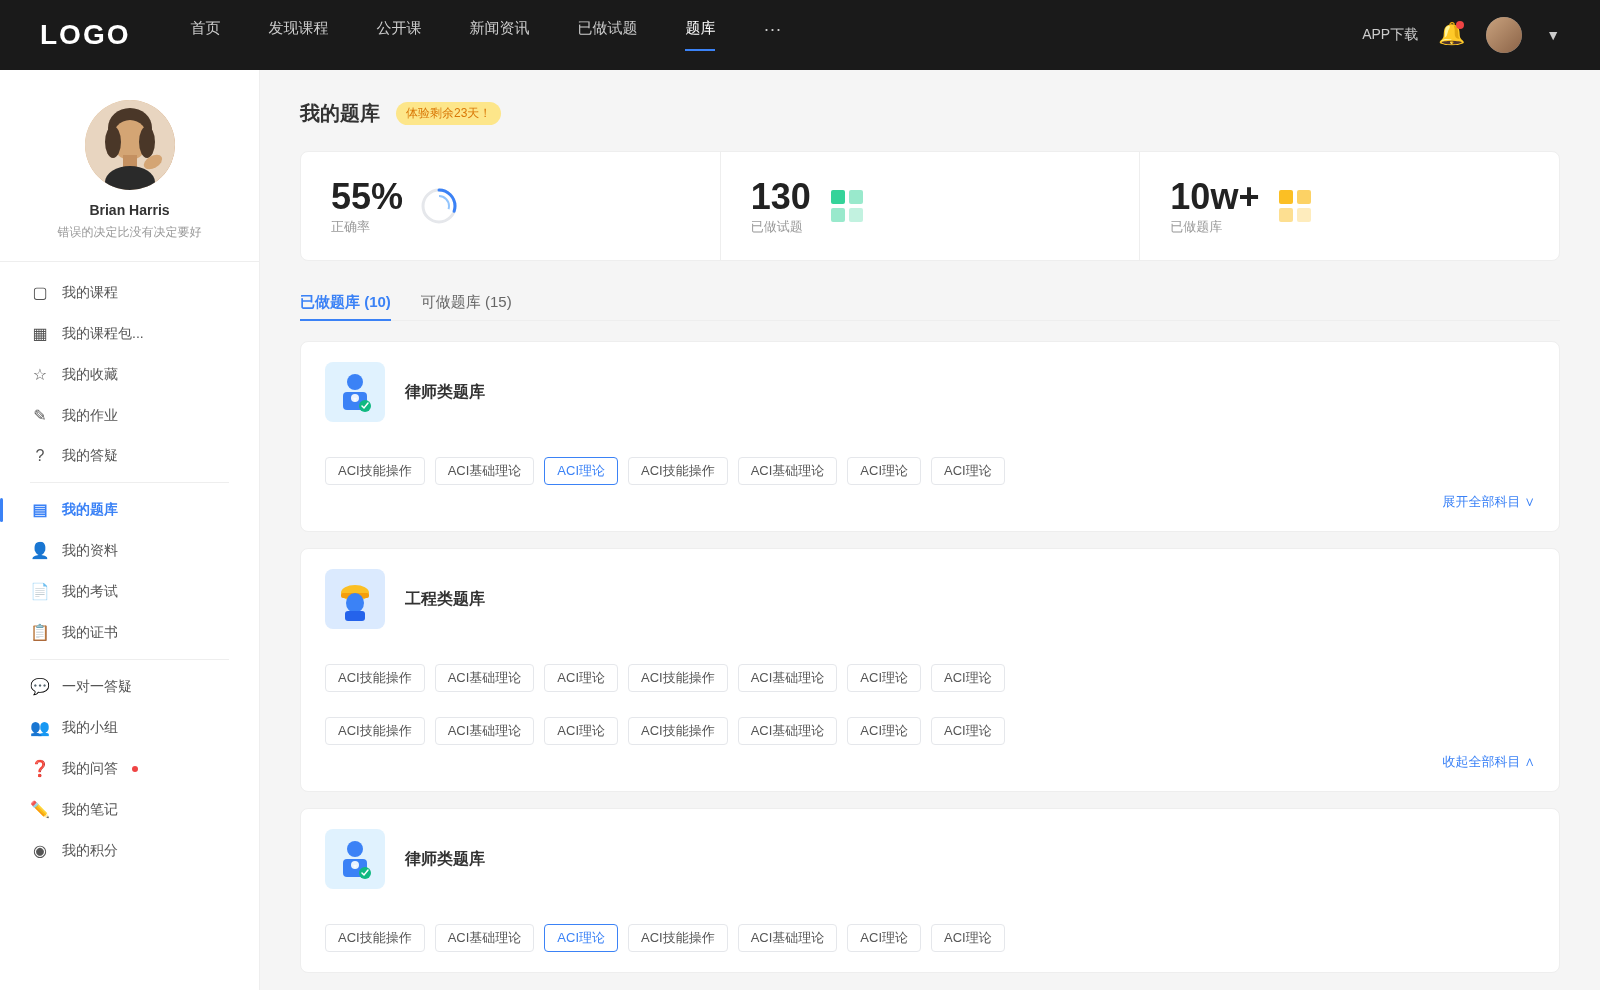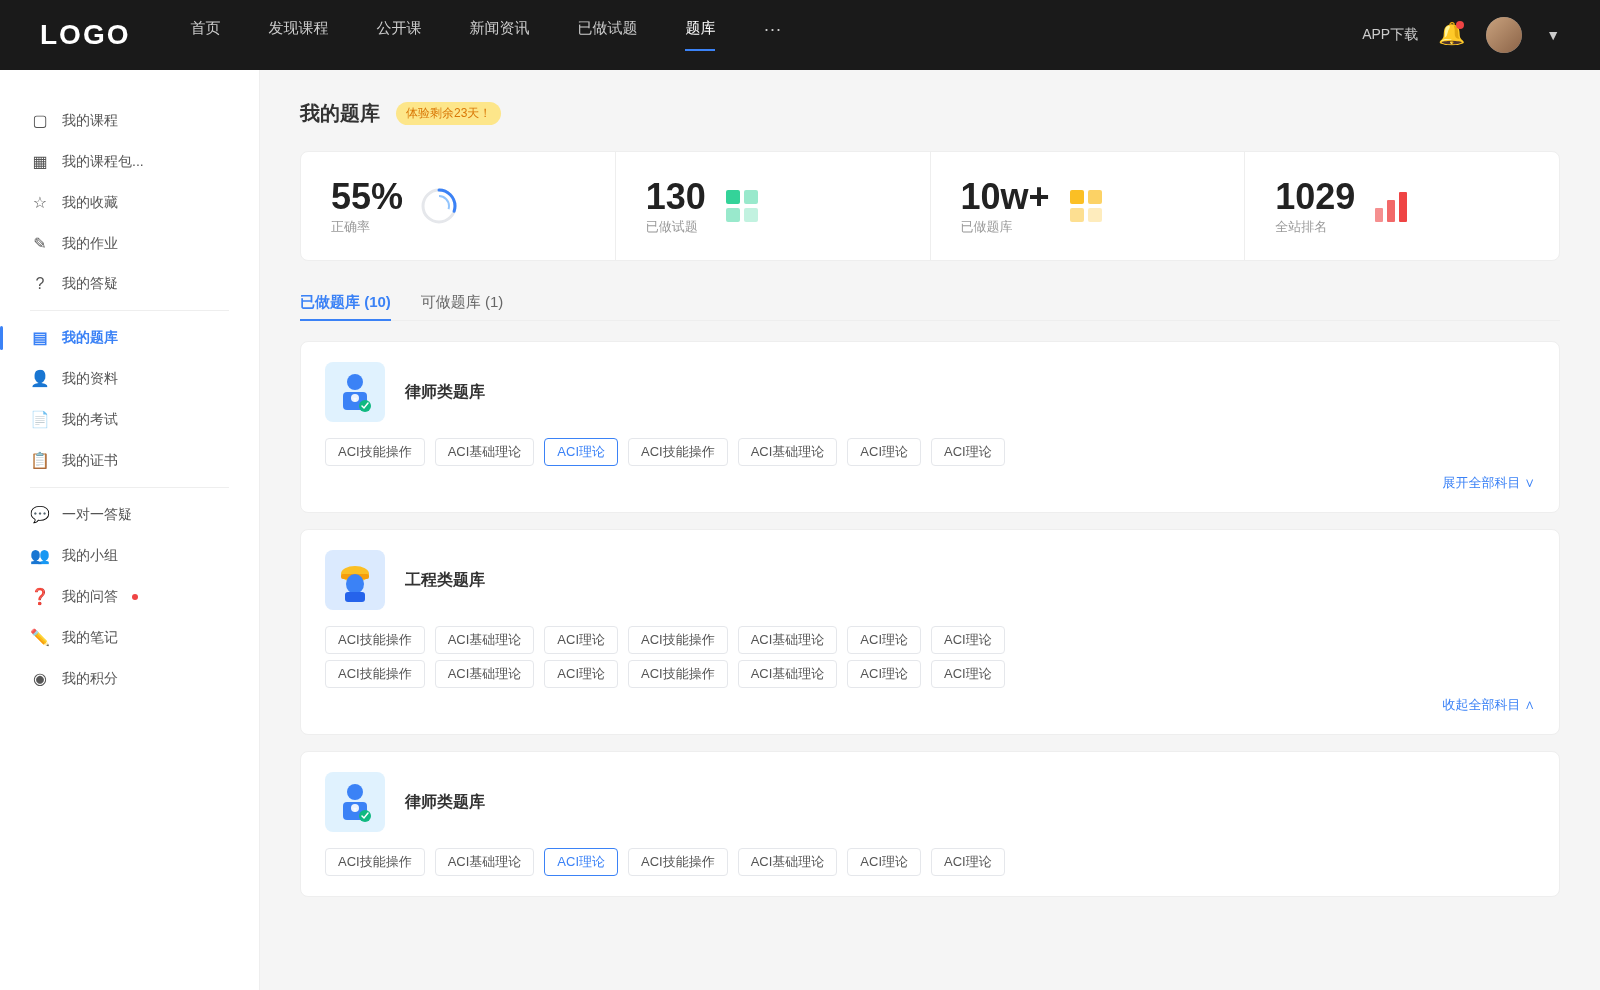--- a/index.html
+++ b/index.html
@@ -269,20 +269,21 @@
       align-items: center;
     }
     .qbank-tag {
       font-size: 13px;
       color: #555;
       padding: 4px 12px;
       border-radius: 4px;
       border: 1px solid #e5e7eb;
       cursor: pointer;
       background: white;
+      margin-top: 19px;
     }
     .qbank-tag.selected {
       border-color: #3b82f6;
       color: #3b82f6;
     }
     .qbank-expand {
       font-size: 13px;
       color: #3b82f6;
       cursor: pointer;
       text-align: right;
@@ -322,20 +323,43 @@
     <div class="navbar-avatar">
       <div class="navbar-avatar-img"></div>
     </div>
     <span class="navbar-chevron">▼</span>
   </div>
 </nav>
 
 <div class="page-wrapper">
 
   <aside class="sidebar">
+    <div class="sidebar-profile">
+
+      <div class="sidebar-avatar">
+        <svg width="90" height="90" viewBox="0 0 90 90">
+          <circle cx="45" cy="45" r="45" fill="#e8d5c0"></circle>
+
+          <ellipse cx="45" cy="28" rx="22" ry="20" fill="#4a3728"></ellipse>
+
+          <ellipse cx="45" cy="40" rx="18" ry="20" fill="#d4a574"></ellipse>
+
+          <ellipse cx="28" cy="42" rx="8" ry="16" fill="#4a3728"></ellipse>
+          <ellipse cx="62" cy="42" rx="8" ry="16" fill="#4a3728"></ellipse>
+
+          <rect x="38" y="55" width="14" height="12" fill="#c49060"></rect>
+
+          <ellipse cx="45" cy="82" rx="25" ry="16" fill="#2a2a2a"></ellipse>
+
+          <ellipse cx="68" cy="62" rx="10" ry="6" fill="#d4a574" transform="rotate(-30 68 62)"></ellipse>
+        </svg>
+      </div>
+      <div class="sidebar-user-name">Brian Harris</div>
+      <div class="sidebar-user-motto">错误的决定比没有决定要好</div>
+    </div>
 
     <div class="sidebar-menu">
 
       <div class="sidebar-item">
         <span class="sidebar-item-icon">▢</span>
         <span>我的课程</span>
       </div>
       <div class="sidebar-item">
         <span class="sidebar-item-icon">▦</span>
         <span>我的课程包...</span>
@@ -441,38 +465,25 @@
         <div class="stat-icon">
           <svg width="36" height="36" viewBox="0 0 36 36">
             <rect x="2" y="2" width="14" height="14" rx="2" fill="#fbbf24"></rect>
             <rect x="20" y="2" width="14" height="14" rx="2" fill="#fbbf24" opacity="0.7"></rect>
             <rect x="2" y="20" width="14" height="14" rx="2" fill="#fbbf24" opacity="0.5"></rect>
             <rect x="20" y="20" width="14" height="14" rx="2" fill="#fbbf24" opacity="0.3"></rect>
           </svg>
         </div>
       </div>
 
-      <div class="stat-card">
-        <div>
-          <div class="stat-value">1029</div>
-          <div class="stat-label">全站排名</div>
-        </div>
-        <div class="stat-icon">
-          <svg width="36" height="36" viewBox="0 0 36 36">
-            <rect x="2" y="20" width="8" height="14" rx="1" fill="#ef4444" opacity="0.6"></rect>
-            <rect x="14" y="12" width="8" height="22" rx="1" fill="#ef4444" opacity="0.8"></rect>
-            <rect x="26" y="4" width="8" height="30" rx="1" fill="#ef4444"></rect>
-          </svg>
-        </div>
-      </div>
     </div>
 
     <div class="tabs">
       <div class="tab active">已做题库 (10)</div>
-      <div class="tab">可做题库 (1)</div>
+      <div class="tab">可做题库 (15)</div>
     </div>
 
     <div class="qbank-card">
       <div class="qbank-header">
         <div class="qbank-icon">
           <svg width="44" height="44" viewBox="0 0 44 44">
 
             <circle cx="22" cy="12" r="8" fill="#3b82f6"></circle>
             <rect x="10" y="22" width="24" height="18" rx="4" fill="#3b82f6"></rect>
 

